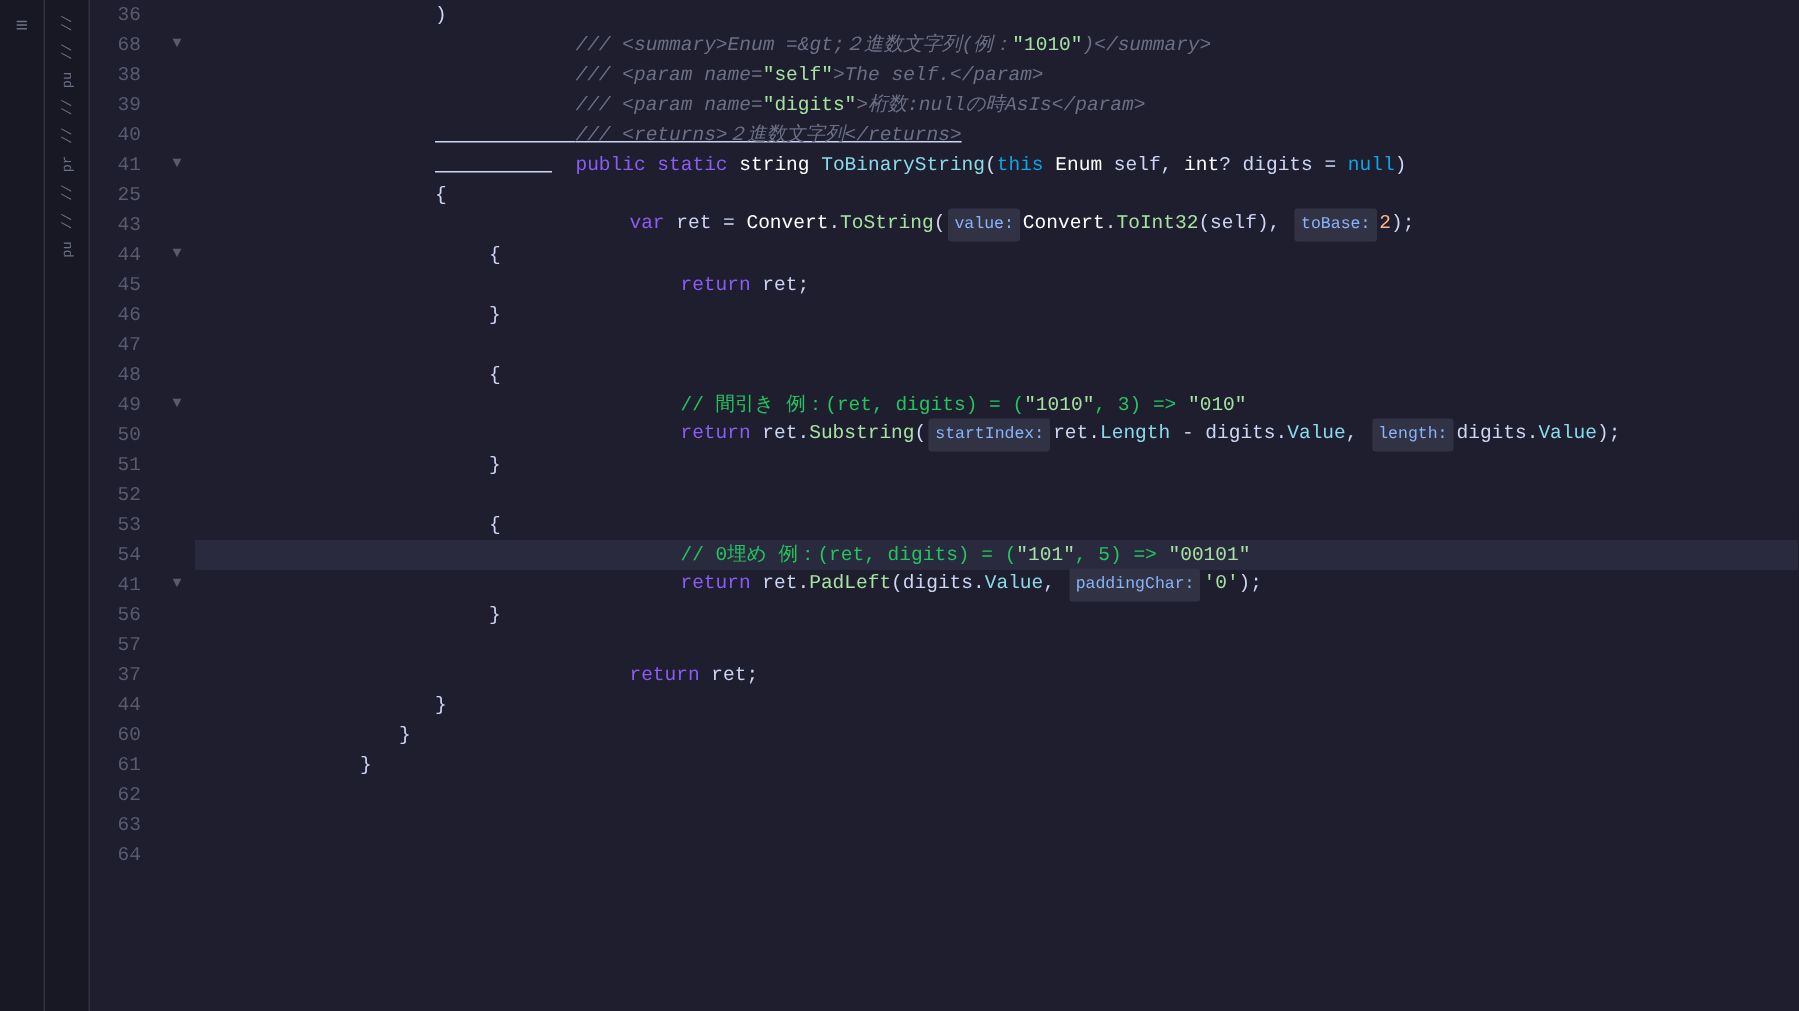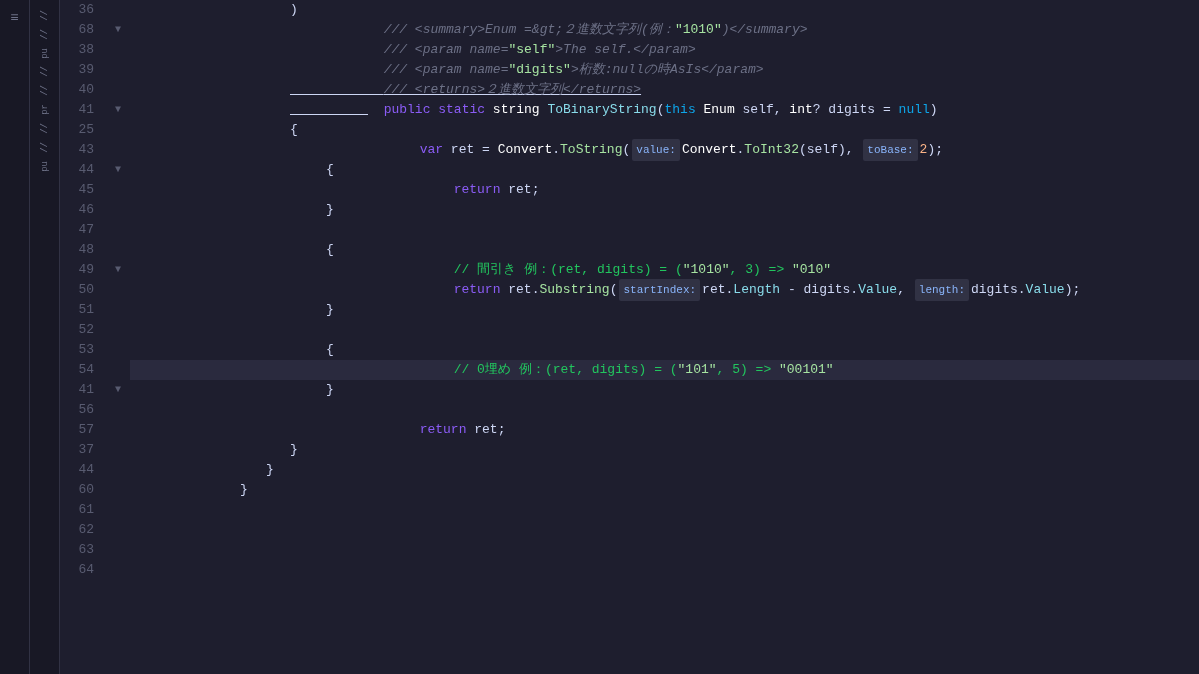--- a/index.html
+++ b/index.html
@@ -319,20 +319,25 @@
         <div class="code-line">
           <span style="padding-left: 196px; color:#cdd6f4;">{</span>
         </div>
 
         <div class="code-line line-current">
           <span style="padding-left: 230px;">
             <span class="comment-jp">// 0埋め 例：(ret, digits) = (</span><span class="string">"101"</span><span class="comment-jp">, 5) =&gt; </span><span class="string">"00101"</span>
           </span>
         </div>
 
+        <div class="code-line">
+          <span style="padding-left: 230px;">
+            <span class="kw">return</span><span style="color:#cdd6f4;"> ret.</span><span class="method2">PadLeft</span><span style="color:#cdd6f4;">(digits.</span><span class="method">Value</span><span style="color:#cdd6f4;">, </span><span class="hint-box">paddingChar:</span><span class="string">'0'</span><span style="color:#cdd6f4;">);</span>
+          </span>
+        </div>
 
         <div class="code-line">
           <span style="padding-left: 196px; color:#cdd6f4;">}</span>
         </div>
 
         <div class="code-line">
           <span style="padding-left: 196px;">&nbsp;</span>
         </div>
 
         <div class="code-line">

